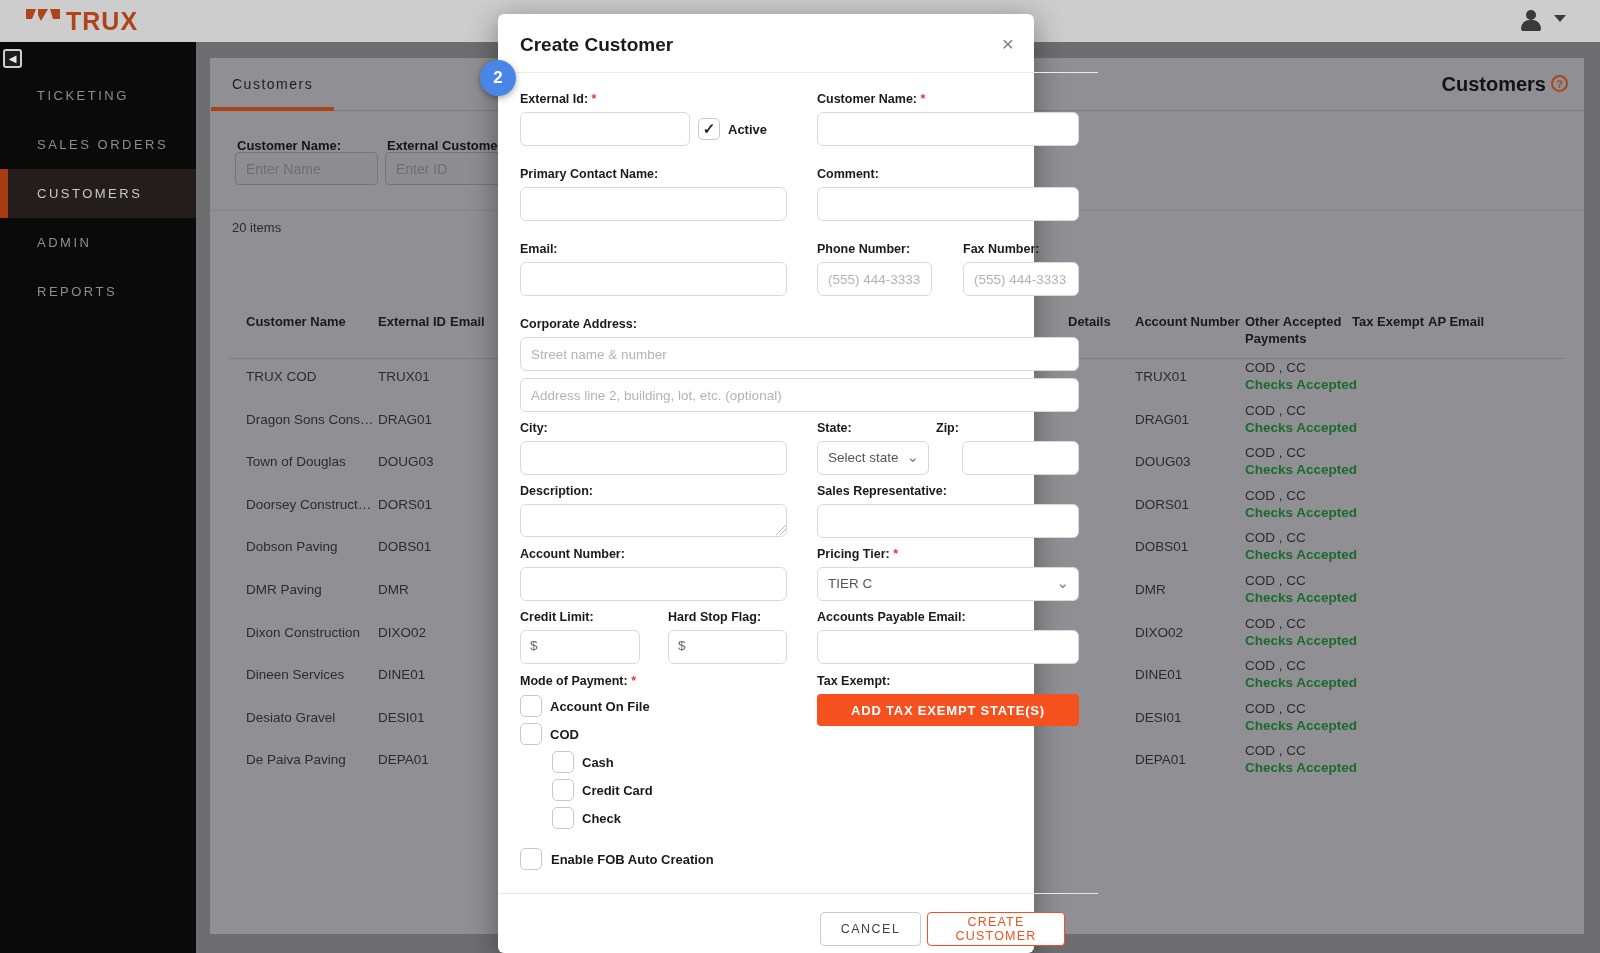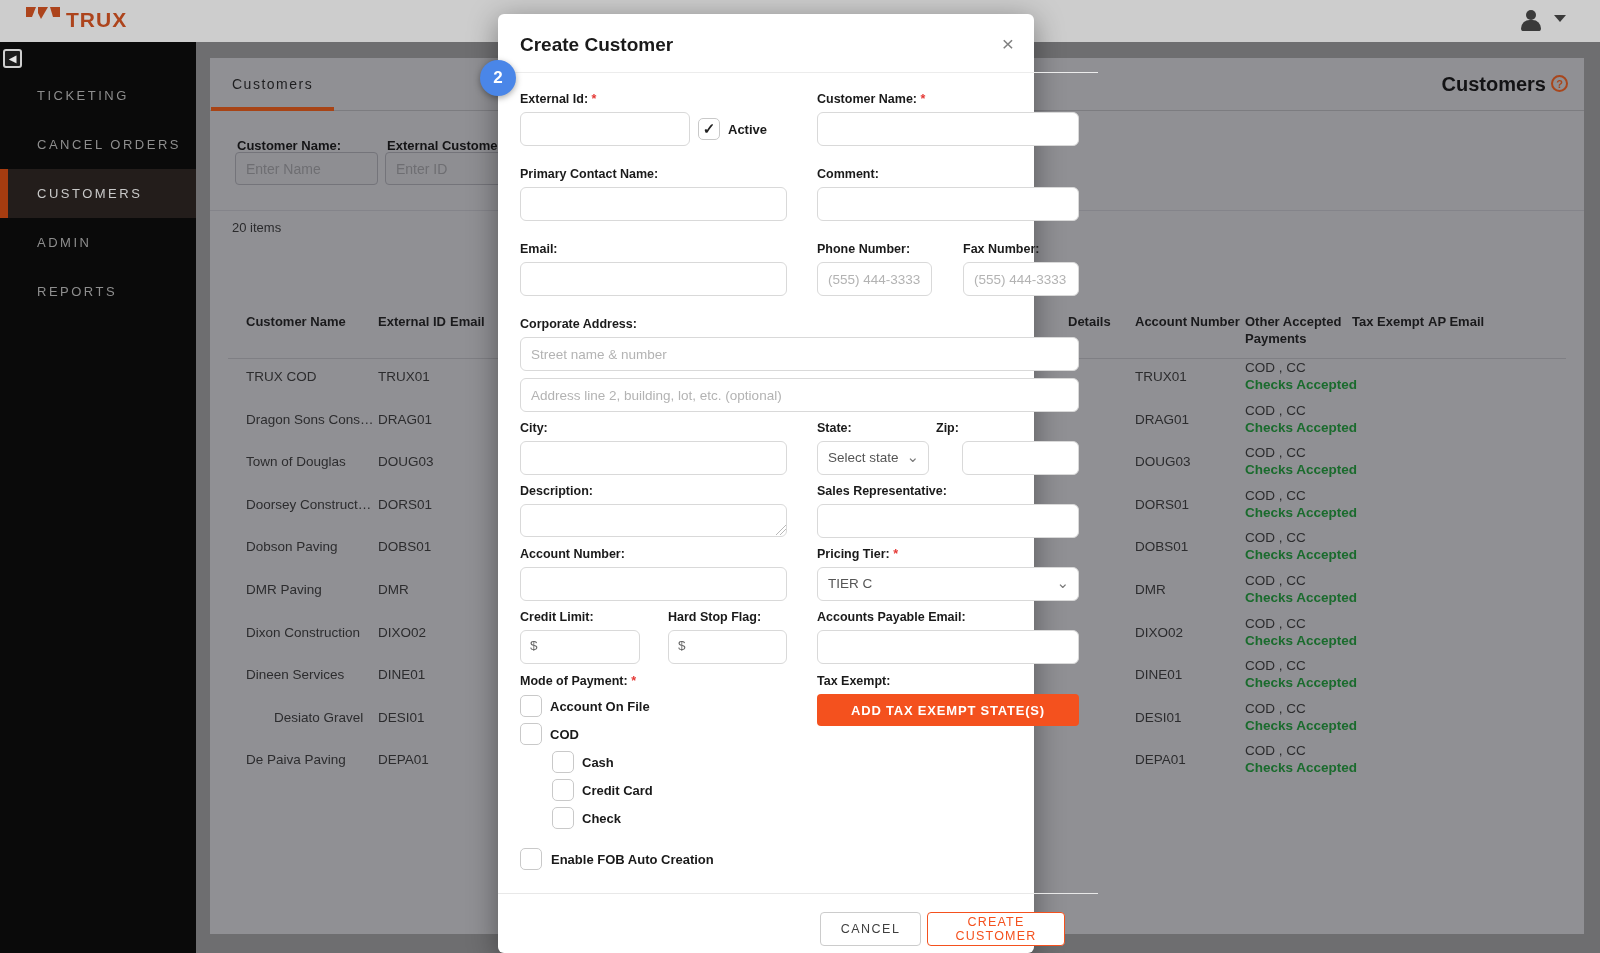--- a/index.html
+++ b/index.html
@@ -3,21 +3,21 @@
 <meta charset="utf-8">
 <style>
   * { margin:0; padding:0; box-sizing:border-box; }
   html,body { width:1600px; height:953px; overflow:hidden;
     font-family:"Liberation Sans", sans-serif; background:#6e6e70; }
 
   
   .topbar { position:absolute; left:0; top:0; width:1600px; height:42px; background:#cdcdcd; }
   .logo { position:absolute; left:26px; top:7px; display:flex; align-items:center; gap:6px; }
   .logo-mark { width:34px; height:26px; }
-  .logo-text { font-size:21px; font-weight:bold; letter-spacing:1px; color:#ad441c; }
+  .logo-text { font-size:25px; font-weight:bold; letter-spacing:1px; color:#ad441c; }
   .usermenu { position:absolute; right:42px; top:9px; width:40px; height:24px; cursor:pointer; }
   .user-head { position:absolute; left:8px; top:1px; width:10px; height:10px; border-radius:50%; background:#3a3a3a; }
   .user-body { position:absolute; left:3px; top:11px; width:20px; height:11px; border-radius:10px 10px 3px 3px; background:#3a3a3a; }
   .user-caret { position:absolute; right:-8px; top:6px; width:0; height:0;
     border-left:6px solid transparent; border-right:6px solid transparent; border-top:7px solid #3a3a3a; }
 
   
   .sidebar { position:absolute; left:0; top:42px; width:196px; height:911px; background:#0a0a0a; }
   .collapse-btn { position:absolute; left:3px; top:7px; width:19px; height:19px; background:#1c1c1c;
     border:2px solid #cfcfcf; border-radius:3px; color:#e8e8e8; font-size:10px; line-height:15px;
@@ -103,21 +103,21 @@
     <span class="user-head"></span>
     <span class="user-body"></span>
     <span class="user-caret"></span>
   </div>
 </div>
 
 <div class="sidebar">
   <div class="collapse-btn">◀</div>
   <div class="nav">
       <div class="nav-item">TICKETING</div>
-      <div class="nav-item">CANCEL ORDERS</div>
+      <div class="nav-item">SALES ORDERS</div>
       <div class="nav-item active">CUSTOMERS</div>
       <div class="nav-item">ADMIN</div>
       <div class="nav-item">REPORTS</div>
     </div>
 </div>
 
 <div class="card">
   <div class="tabstrip">
     <div class="tab">Customers</div>
     <div class="tab-underline"></div>
@@ -195,21 +195,21 @@
     <div class="td pay-note" style="left: 1035px; top: 574.6px;">Checks Accepted</div>
   </div>
       <div>
     <div class="td name" style="left: 36px; top: 609.2px;">Dineen Services</div>
     <div class="td" style="left: 168px; top: 609.2px;">DINE01</div>
     <div class="td" style="left: 925px; top: 609.2px;">DINE01</div>
     <div class="td" style="left: 1035px; top: 600.2px;">COD , CC</div>
     <div class="td pay-note" style="left: 1035px; top: 617.2px;">Checks Accepted</div>
   </div>
       <div>
-    <div class="td name" style="left: 36px; top: 651.8px; margin-left: 28px;">Desiato Gravel</div>
+    <div class="td name" style="left: 36px; top: 651.8px;">Desiato Gravel</div>
     <div class="td" style="left: 168px; top: 651.8px;">DESI01</div>
     <div class="td" style="left: 925px; top: 651.8px;">DESI01</div>
     <div class="td" style="left: 1035px; top: 642.8px;">COD , CC</div>
     <div class="td pay-note" style="left: 1035px; top: 659.8px;">Checks Accepted</div>
   </div>
       <div>
     <div class="td name" style="left: 36px; top: 694.4px;">De Paiva Paving</div>
     <div class="td" style="left: 168px; top: 694.4px;">DEPA01</div>
     <div class="td" style="left: 925px; top: 694.4px;">DEPA01</div>
     <div class="td" style="left: 1035px; top: 685.4px;">COD , CC</div>

